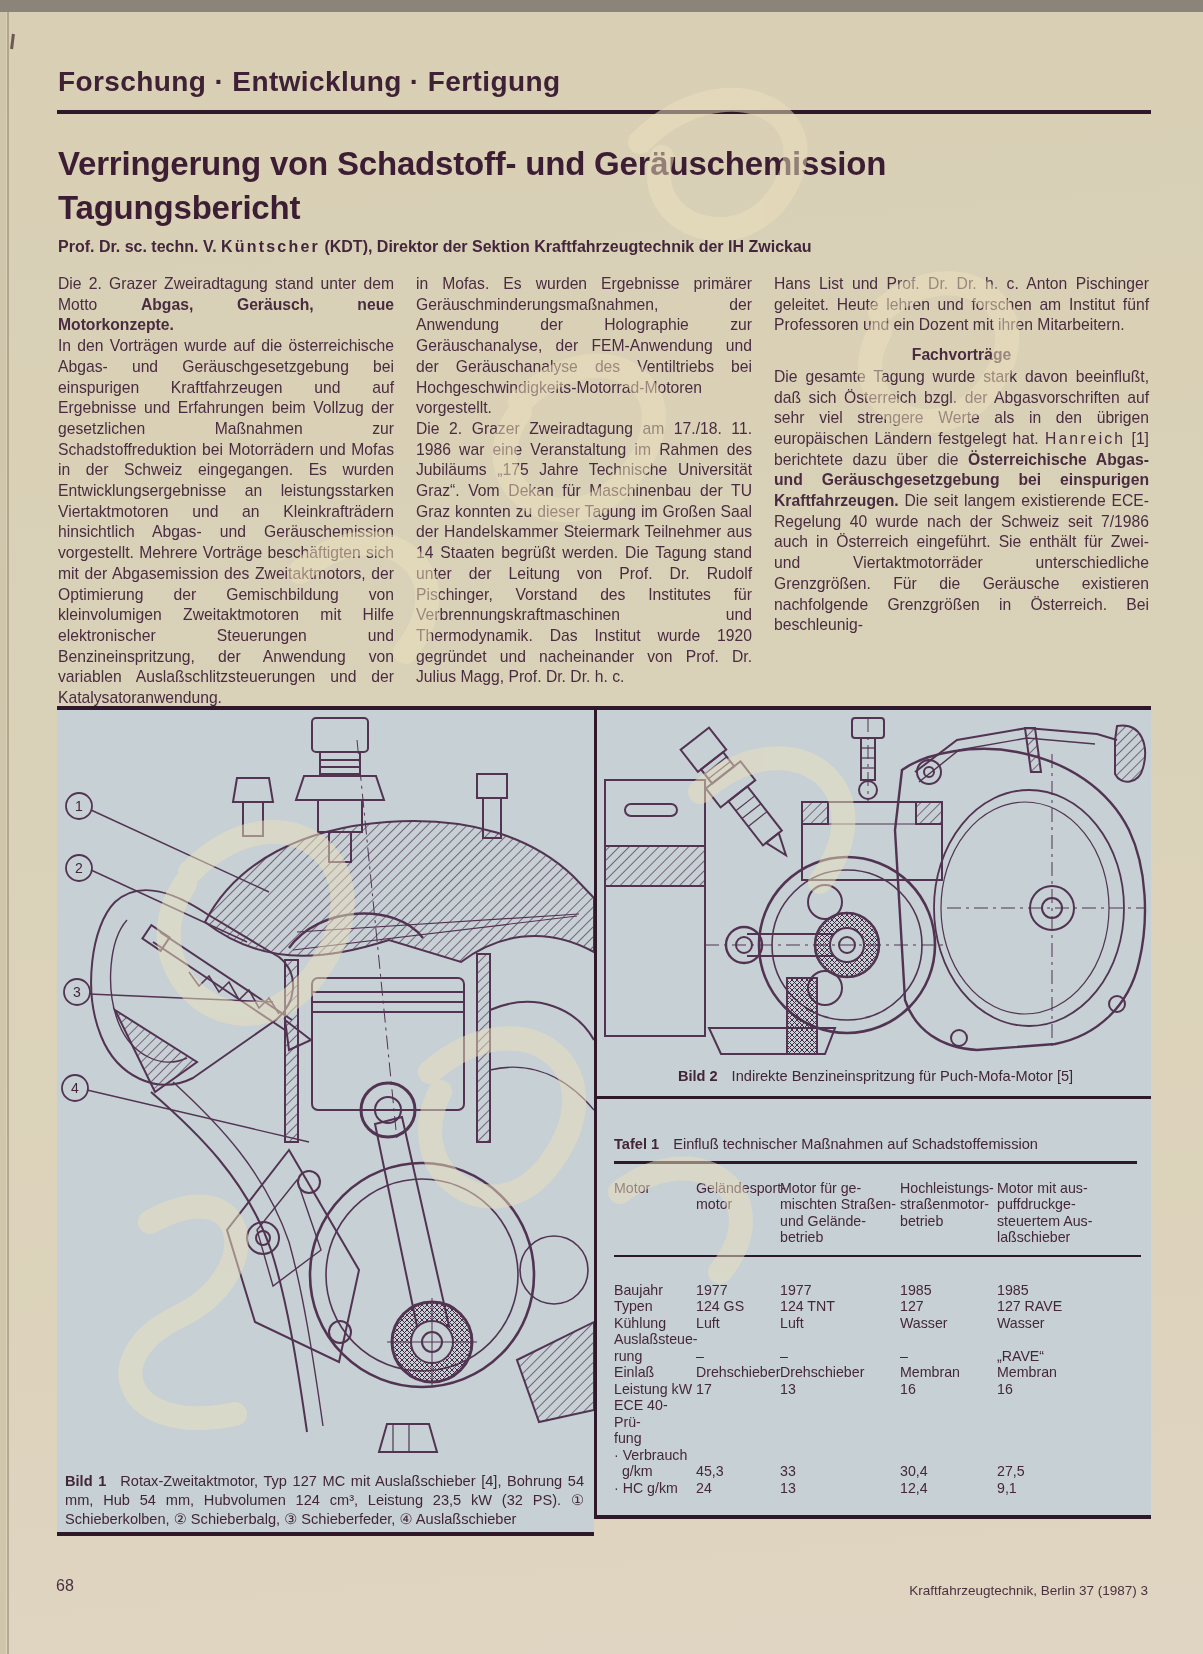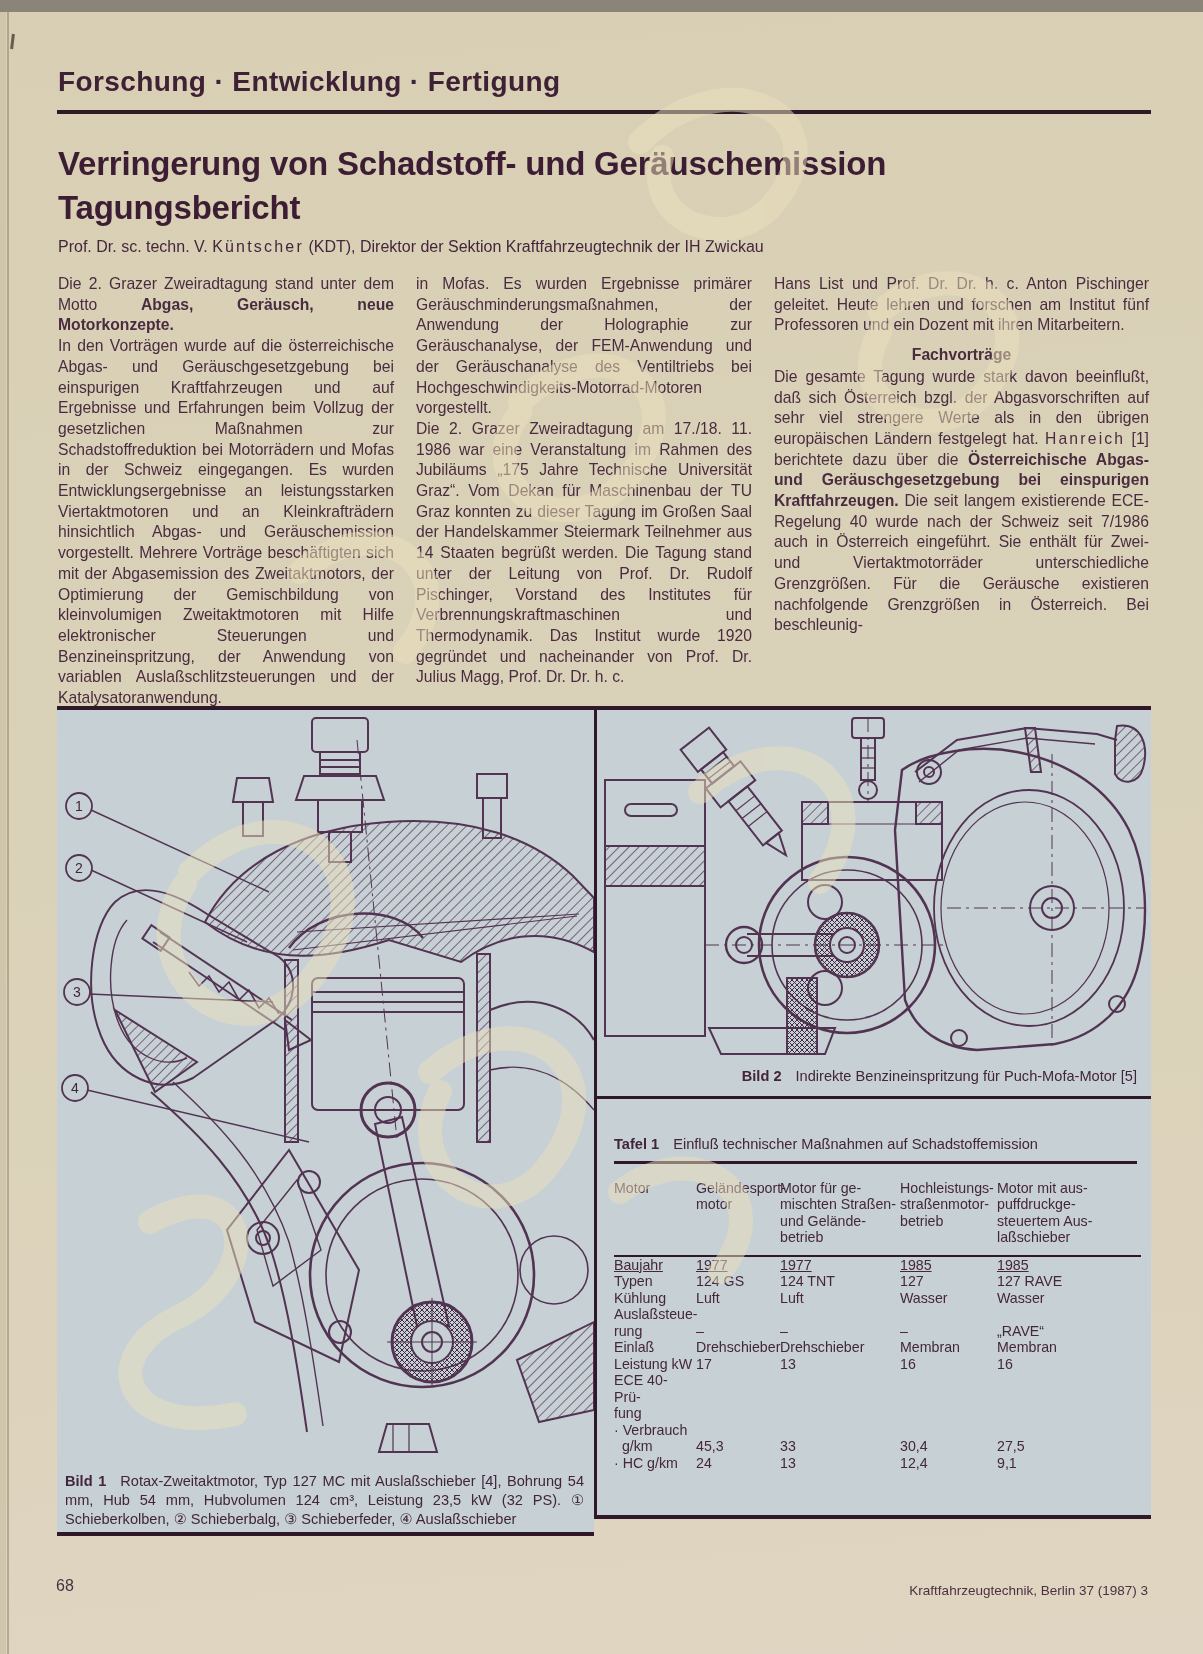--- a/index.html
+++ b/index.html
@@ -7,43 +7,43 @@
     position:relative;width:1203px;height:1654px;margin:12px auto;
     background:linear-gradient(175deg,#d8cfb5 0%,#dad2b8 45%,#ddd3bc 75%,#e0d5c2 100%);
     font-family:"Liberation Sans",sans-serif;color:#48293d;overflow:hidden;
   }
   .edge-strip{position:absolute;left:0;top:0;width:6px;height:100%;background:#cfc6ab;}
   .edge-line{position:absolute;left:7px;top:0;width:2px;height:100%;background:rgba(130,115,90,.45);}
   .edge-dash{position:absolute;left:11px;top:22px;width:3px;height:15px;background:#6a5a50;transform:rotate(7deg);}
   .kicker{position:absolute;left:58px;top:54px;font-size:28px;font-weight:700;letter-spacing:.4px;color:#3f2136;}
   .rule-1{position:absolute;left:57px;top:98px;width:1094px;height:4px;background:#30182b;}
   .title{position:absolute;left:58px;top:130px;width:1000px;font-size:33px;line-height:44px;font-weight:700;letter-spacing:-.2px;color:#3c1d33;}
-  .byline{position:absolute;left:58px;top:226px;font-size:16px;font-weight:400;color:#44263c;}
+  .byline{position:absolute;left:58px;top:226px;font-size:16px;font-weight:700;color:#44263c;}
   .spaced{letter-spacing:2.2px;}
   .cols{position:absolute;left:58px;top:262px;width:1095px;display:flex;gap:22px;}
   .col{font-size:15.7px;line-height:20.7px;text-align:justify;color:#4a2c40;}
   .col-1{width:336px;}.col-2{width:336px;}.col-3{width:375px;}
   .col p{margin:0;}
   .col .sub-head{font-weight:700;margin-top:9px;margin-bottom:1px;text-align:center;}
   b{font-weight:700;}
   
   .panel-top-rule{position:absolute;left:57px;top:694px;width:1094px;height:4px;background:#30182b;}
   .panel-left{position:absolute;left:57px;top:698px;width:537px;height:826px;background:#c6d0d5;border-bottom:4px solid #30182b;box-sizing:border-box;}
   .panel-right{position:absolute;left:594px;top:698px;width:557px;height:809px;background:#c6d0d5;border-left:3px solid #30182b;border-bottom:4px solid #30182b;box-sizing:border-box;}
   .fig-caption{font-size:14.6px;line-height:19px;color:#42253a;text-align:justify;}
   .cap-label{font-weight:700;margin-right:14px;}
   .panel-left .fig-caption{margin:2px 10px 0 8px;}
-  .panel-right .fig-caption{margin:8px 14px 0 17px;text-align:right;}
+  .panel-right .fig-caption{margin:8px 14px 0 17px;text-align:center;}
   .divider-rule{margin-top:10px;height:3px;background:#30182b;}
   .tafel-head{margin:37px 14px 0 17px;font-size:14.6px;color:#42253a;}
   .tafel-rule{margin:9px 14px 0 17px;height:2.5px;background:#30182b;}
   table.tafel{border-collapse:collapse;table-layout:fixed;margin:8px 0 0 17px;width:527px;font-size:14.2px;line-height:16.5px;color:#45273b;}
   table.tafel th{font-weight:400;text-align:left;vertical-align:top;white-space:pre-wrap;padding:8px 2px 9px 0;border-bottom:2px solid #30182b;}
   table.tafel td{vertical-align:bottom;white-space:pre-wrap;padding:0 2px 0 0;}
-  table.tafel tbody tr:first-child td{padding-top:0;text-decoration:underline;}
+  table.tafel tbody tr:first-child td{padding-top:25px;}
   svg text{font-family:"Liberation Sans",sans-serif;}
   .footer-num{position:absolute;left:56px;top:1565px;font-size:16px;color:#4a3040;}
   .footer-ref{position:absolute;right:55px;top:1571px;font-size:13.5px;color:#4a3040;}
   .watermark{position:absolute;left:0;top:0;z-index:4;pointer-events:none;}
 </style>
 </head>
 <body>
 
 <div class="page">
   <div class="edge-strip"></div>

